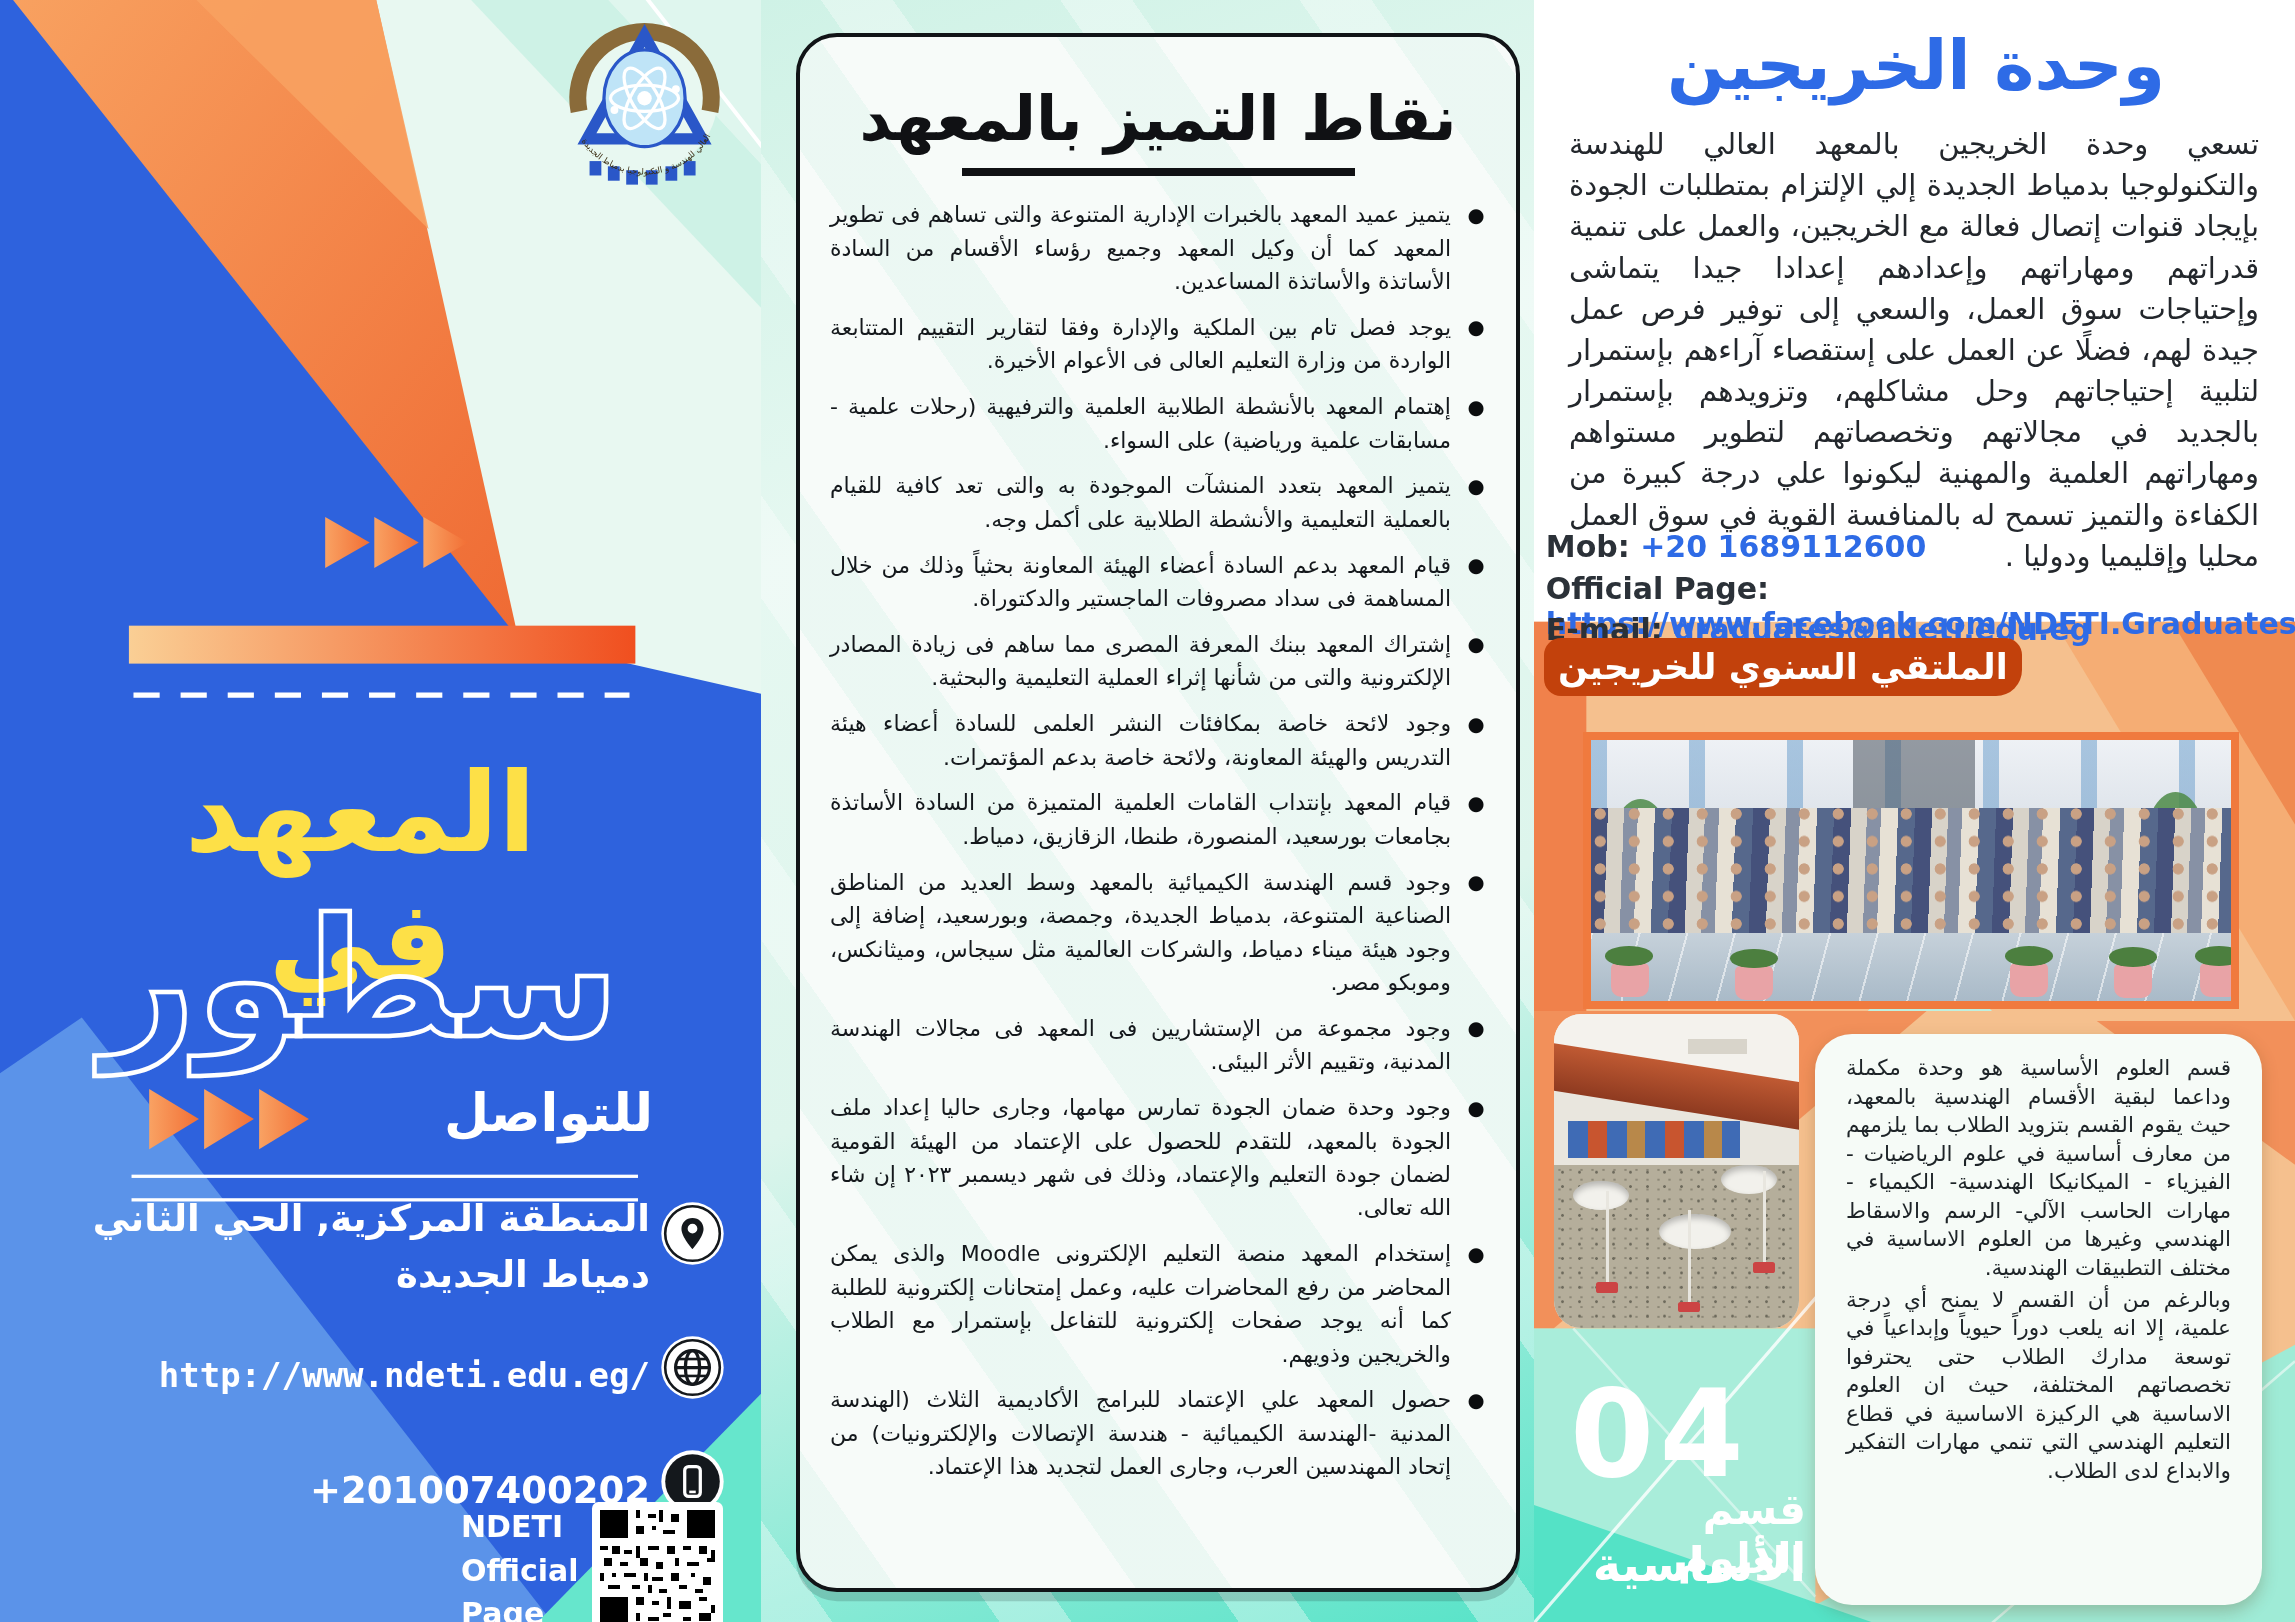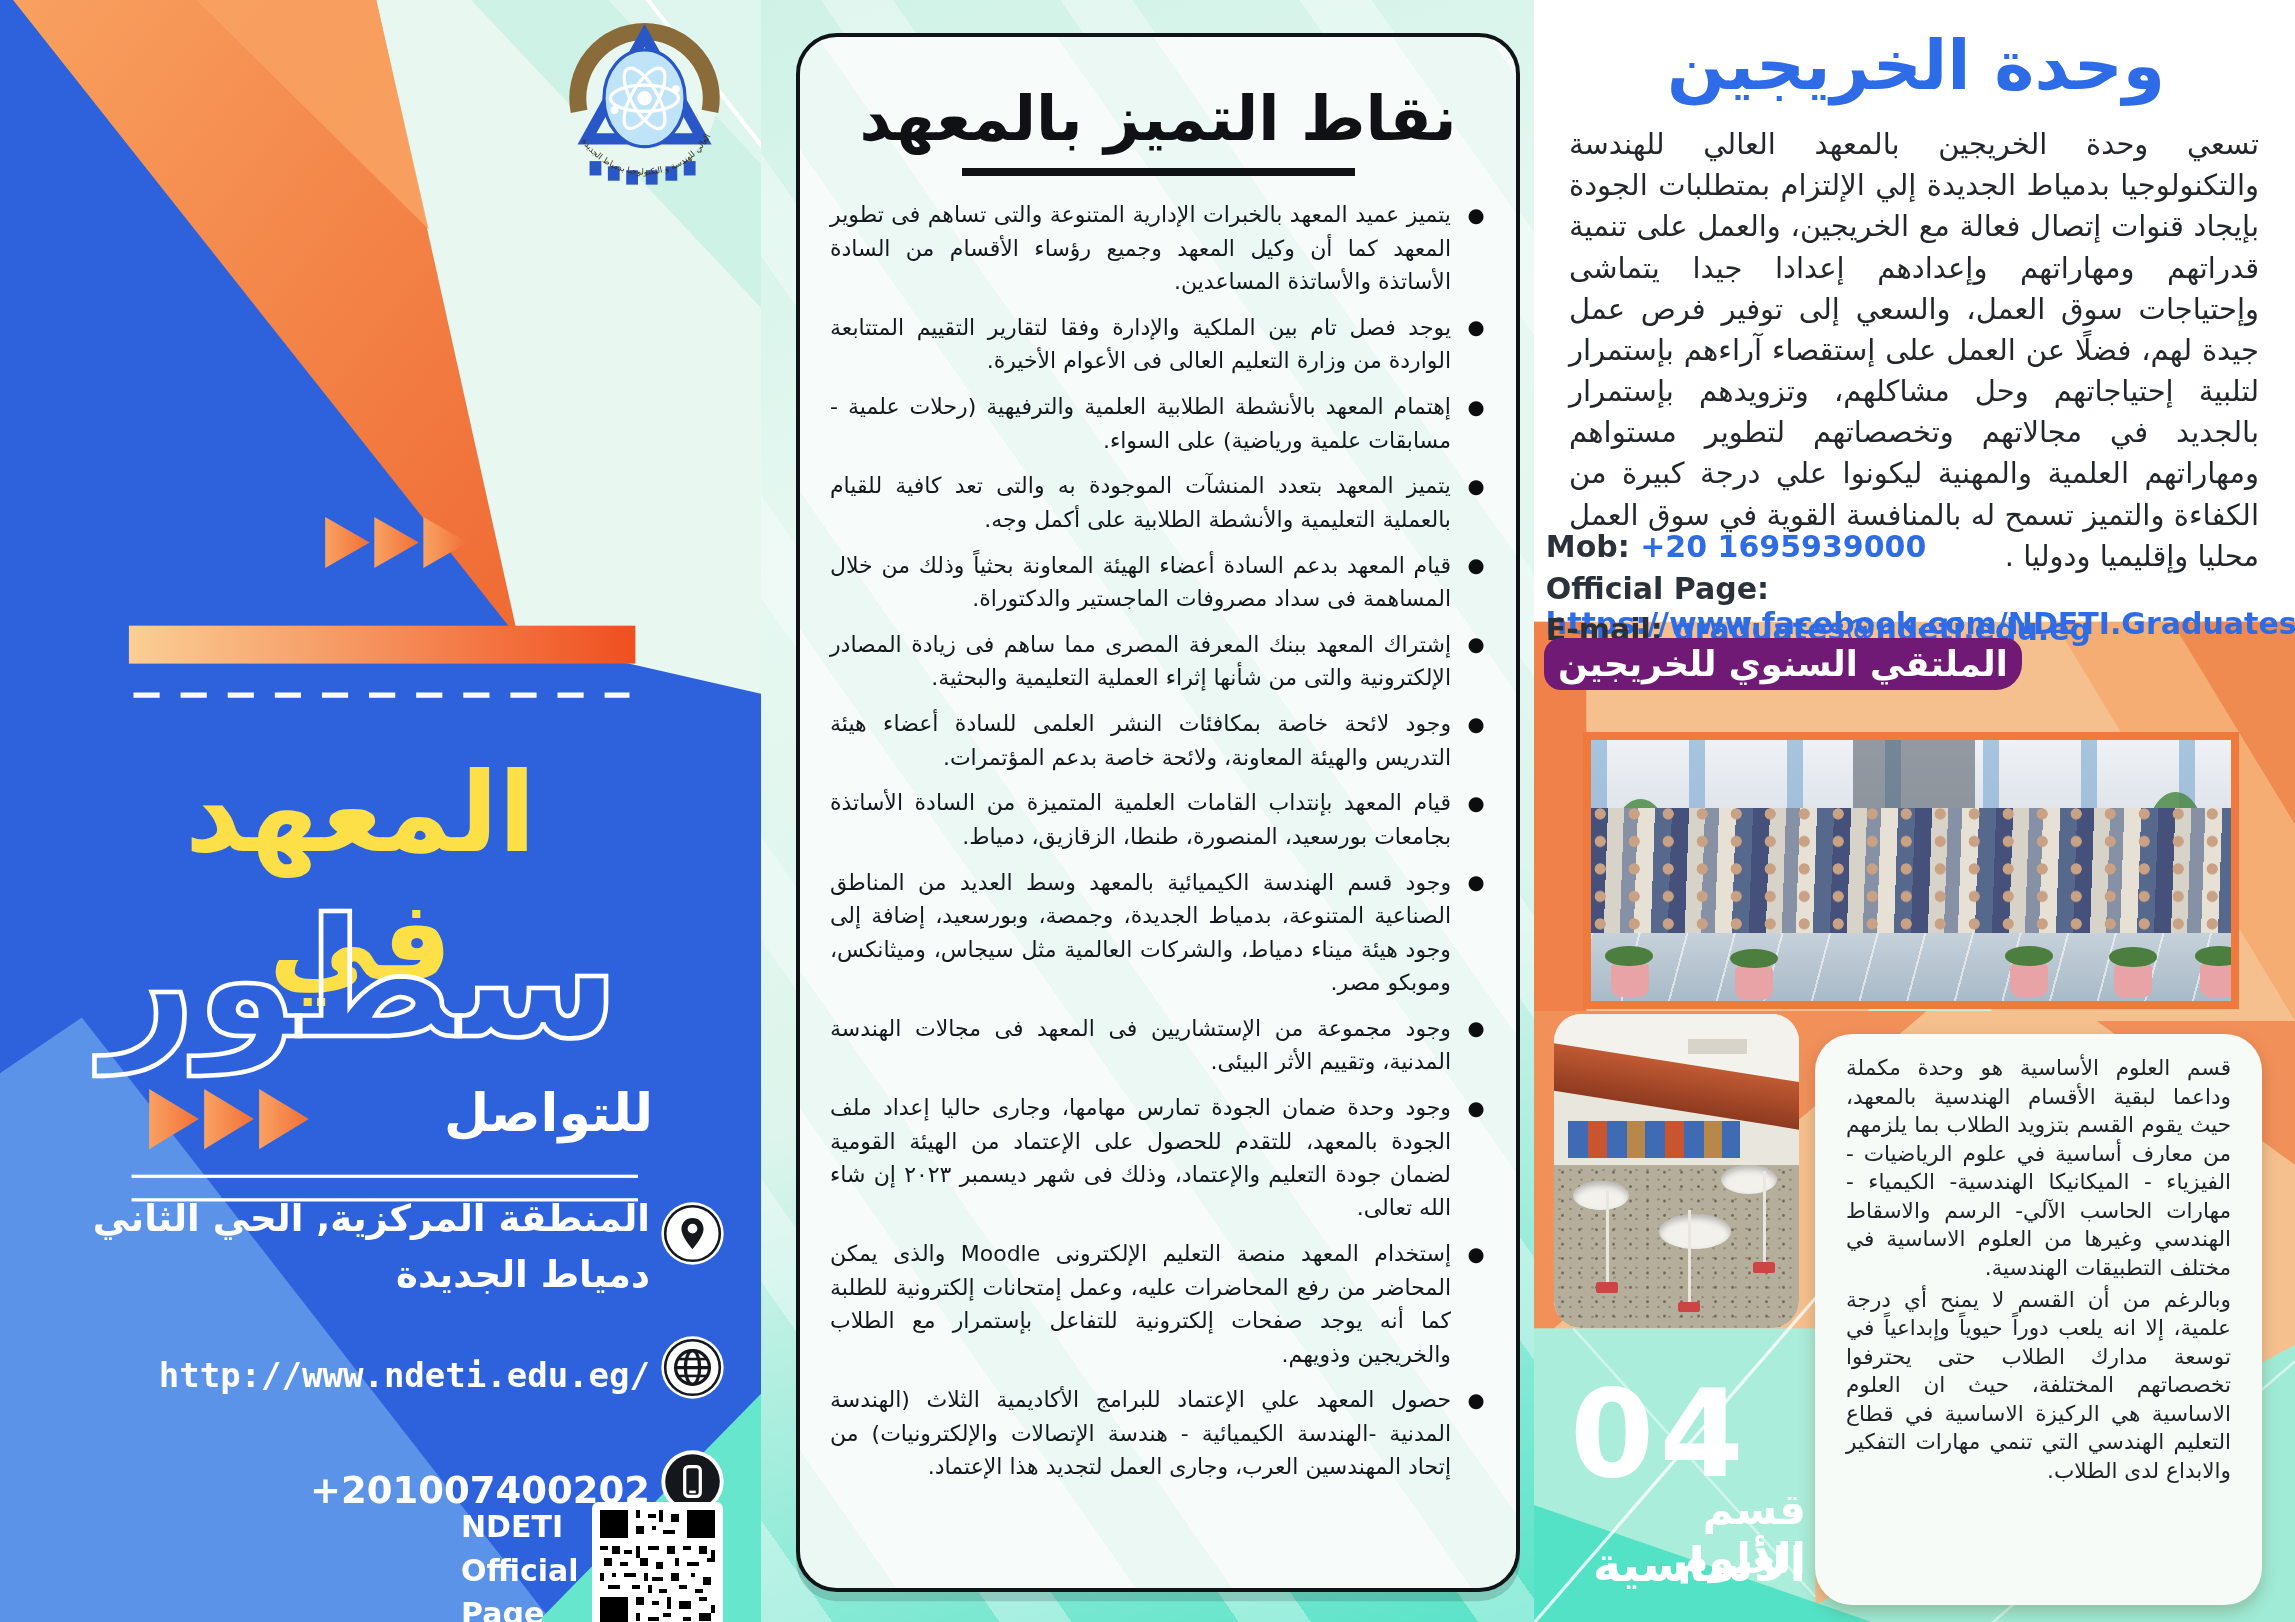--- a/index.html
+++ b/index.html
@@ -55,21 +55,21 @@
   .rp-svg { position:absolute; inset:0; }
   .rp-title { position:absolute; right:39px; top:26px; width:589px; text-align:left;
               color:#2E6BE6; font-size:68px; font-weight:bold; direction:rtl; }
   .rp-intro { position:absolute; right:36px; top:124px; width:690px; text-align:justify;
               color:#23272C; font-size:29px; line-height:1.42; direction:rtl; }
   .rp-contact { position:absolute; left:11.8px; font-size:30px; font-weight:bold; color:#2B3138; direction:ltr; }
   .rp-contact .val { color:#2E6BE6; }
   .rp-mob   { top:529px; }
   .rp-page  { top:571px; }
   .rp-email { top:612px; }
-  .rp-banner { position:absolute; left:9.8px; top:638px; width:478px; height:52px; background:#701a75;
+  .rp-banner { position:absolute; left:9.8px; top:638px; width:478px; height:58px; background:#c2410c;
                border-radius:17px 17px 26px 17px; color:#ffffff; font-size:35px; font-weight:bold;
                display:flex; align-items:center; justify-content:center; direction:rtl; }
   .group-photo { position:absolute; left:49px; top:732px; width:656px; height:277px;
                  border:8.5px solid #F07A3E; overflow:hidden; background:#cdd9e4; }
   .ph-wall { position:absolute; left:0; top:0; right:0; height:52%;
      background: repeating-linear-gradient(90deg, rgba(110,160,205,.55) 0 15.7px, rgba(0,0,0,0) 15.7px 98px),
                  linear-gradient(#eef1f5,#d2dae3); }
   .ph-door { position:absolute; left:41%; top:0; width:19%; height:50%; background:#49525c; opacity:.55; }
   .ph-crowd { position:absolute; left:0; top:26%; right:0; height:50%;
      background-color:#9aa3b2;
@@ -346,21 +346,21 @@
       <line x1="0" y1="2480" x2="520" y2="1880" stroke="rgba(255,255,255,.8)" stroke-width="5"></line>
       <line x1="700" y1="2480" x2="1163" y2="2080" stroke="rgba(255,255,255,.55)" stroke-width="4"></line>
       <line x1="60" y1="2030" x2="430" y2="2440" stroke="rgba(255,255,255,.45)" stroke-width="4"></line>
     </svg>
 
     <h1 class="rp-title">وحدة الخريجين</h1>
     <p class="rp-intro">تسعي وحدة الخريجين بالمعهد العالي للهندسة والتكنولوجيا بدمياط الجديدة إلي الإلتزام بمتطلبات الجودة بإيجاد قنوات إتصال فعالة مع الخريجين، والعمل على تنمية قدراتهم ومهاراتهم وإعدادهم إعدادا جيدا يتماشى وإحتياجات سوق العمل، والسعي إلى توفير فرص عمل جيدة لهم، فضلًا عن العمل على إستقصاء آراءهم بإستمرار لتلبية إحتياجاتهم وحل مشاكلهم، وتزويدهم بإستمرار بالجديد في مجالاتهم وتخصصاتهم لتطوير مستواهم ومهاراتهم العلمية والمهنية ليكونوا علي درجة كبيرة من الكفاءة والتميز تسمح له بالمنافسة القوية في سوق العمل محليا وإقليميا ودوليا .</p>
 
     <div class="rp-contact rp-mob">
       <span>Mob:</span>
-      <span class="val">+20 1695939000</span>
+      <span class="val">+20 1689112600</span>
     </div>
     <div class="rp-contact rp-page">
       <span>Official Page:</span>
       <span class="val">https://www.facebook.com/NDETI.Graduates</span>
     </div>
     <div class="rp-contact rp-email">
       <span>E-mail:</span>
       <span class="val">graduates@ndeti.edu.eg</span>
     </div>
 

